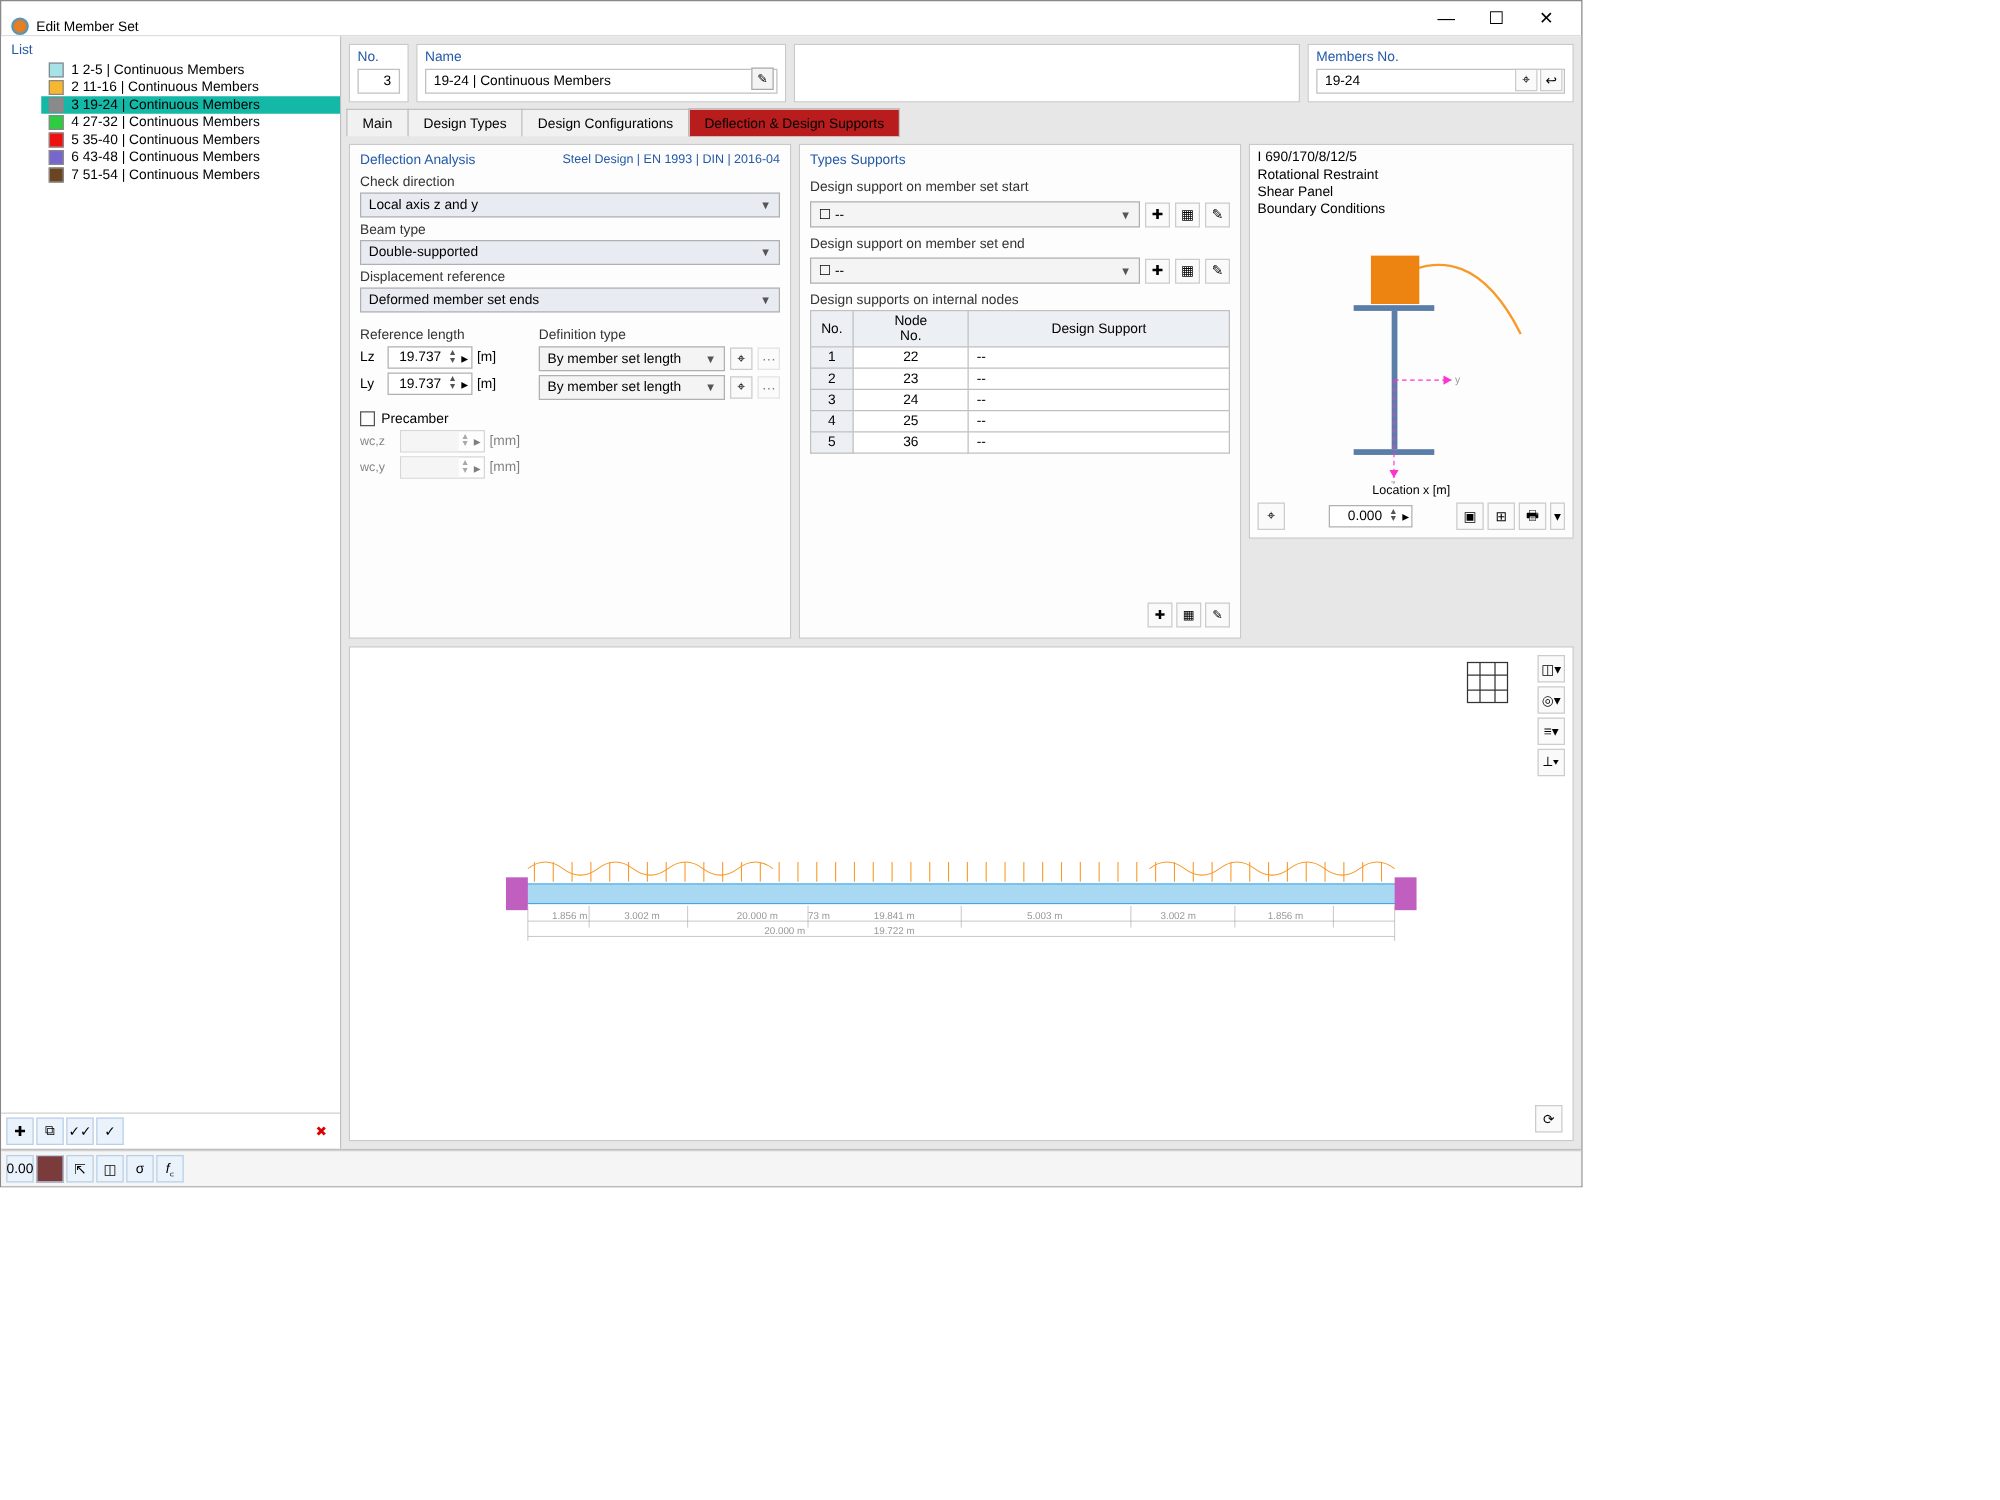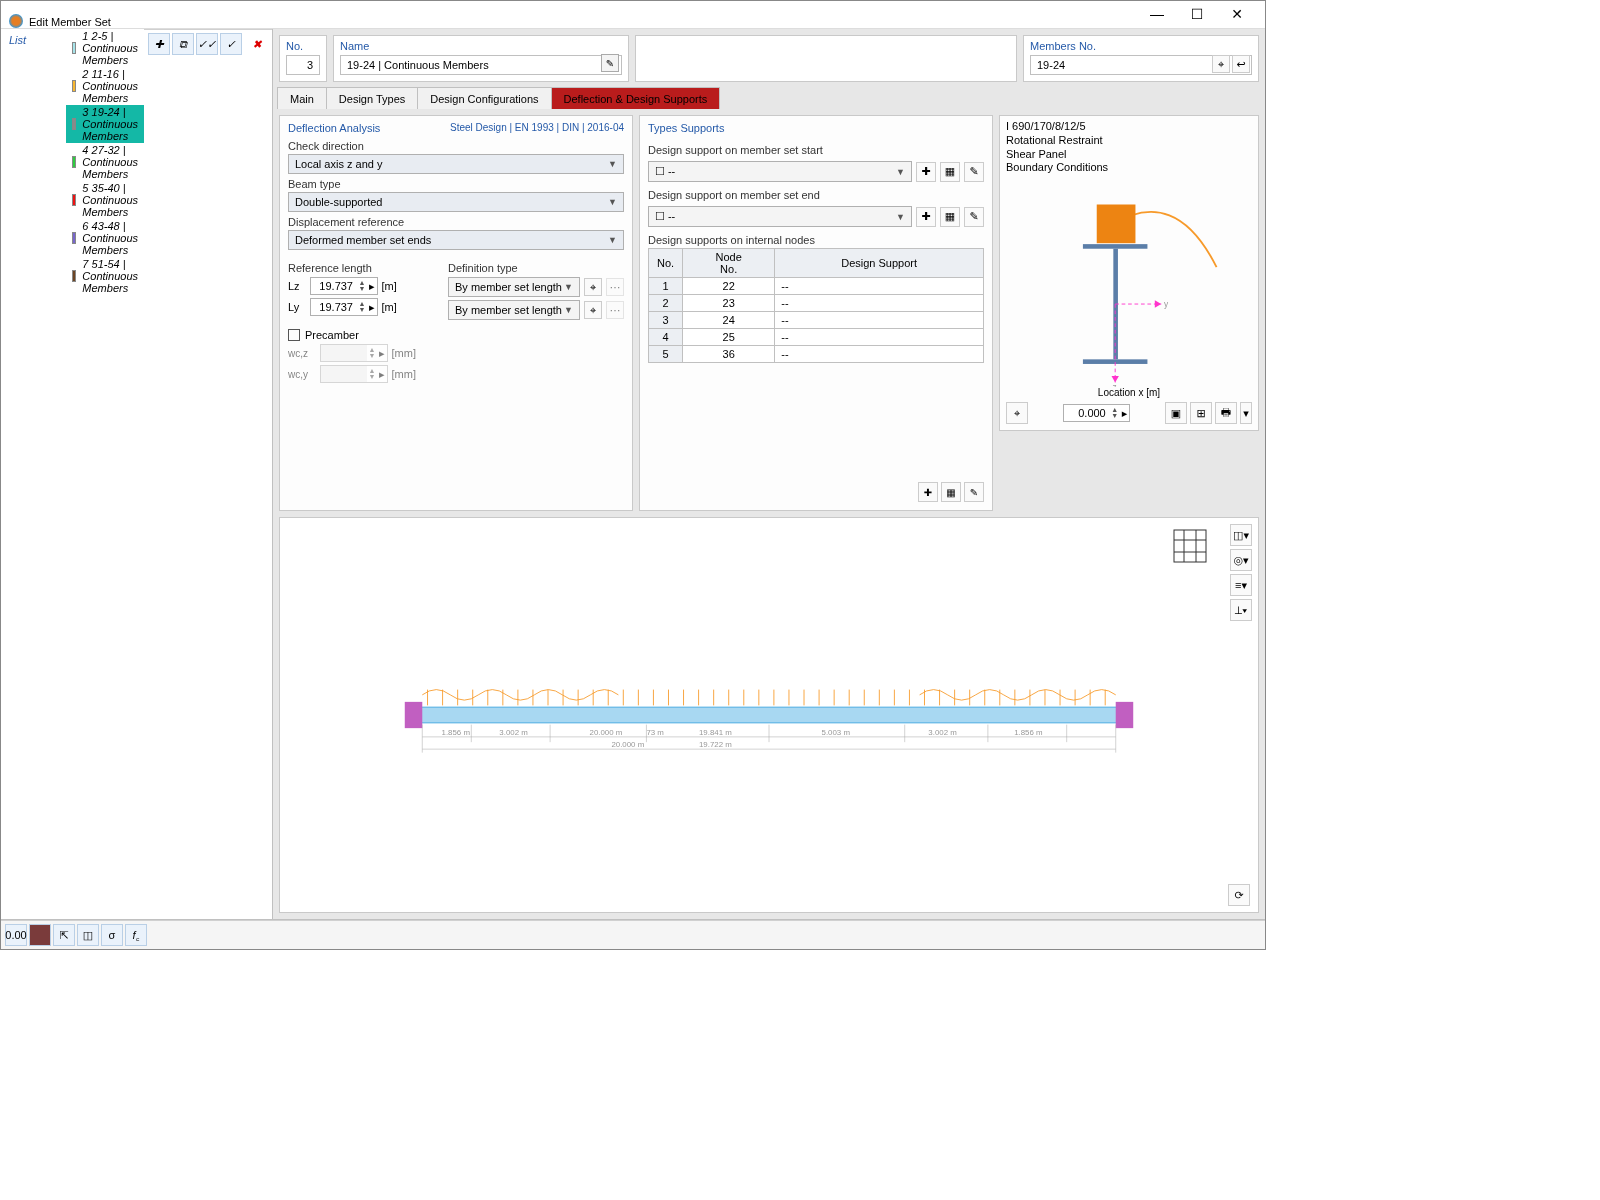--- a/index.html
+++ b/index.html
@@ -3,41 +3,41 @@
 <meta charset="utf-8">
 <style>
 * { box-sizing: border-box; font-family: "Segoe UI", Tahoma, sans-serif; font-size: 11px; }
 body { margin: 0; background: #fff; overflow: hidden; }
 .window { width: 1266px; height: 950px; border: 1px solid #888; display: flex; flex-direction: column; }
 .titlebar { height: 28px; display: flex; align-items: flex-end; padding: 0 8px; border-bottom: 1px solid #ddd; }
 .titlebar .icon { width: 14px; height: 14px; margin-right: 6px; background: radial-gradient(circle, #e67e22 40%, #3498db 70%); border-radius: 50%; }
 .titlebar .spacer { flex: 1; }
 .titlebar .winbtn { width: 40px; height: 28px; text-align: center; line-height: 28px; font-size: 14px; cursor: default; }
 .content { flex: 1; display: flex; background: #e7e7e7; }
-.left-panel { width: 272px; background: #fff; border-right: 1px solid #c0c0c0; display: flex; flex-direction: row; font-style: italic; }
+.left-panel { width: 272px; background: #fff; border-right: 1px solid #c0c0c0; display: flex; flex-direction: column; }
 .left-panel .hdr { color: #2459a8; padding: 5px 8px 3px; font-weight: 400; }
 .left-panel .list { flex: 1; overflow: auto; }
 .left-panel .item { display: flex; align-items: center; padding: 1px 6px; cursor: default; margin-left: 32px; }
 .left-panel .item.sel { background: #14b8a6; }
 .swatch { width: 12px; height: 12px; margin-right: 6px; border: 1px solid #888; }
 .left-panel .toolbar, .status-row .subbar { display: flex; padding: 3px 4px; gap: 2px; border-top: 1px solid #d0d0d0; }
 .iconbtn { width: 22px; height: 22px; background: #eaf2fb; border: 1px solid #b9cfe6; display: flex; align-items: center; justify-content: center; cursor: default; font-size: 11px; }
 .iconbtn.plain { background: #fafafa; border-color: #ccc; }
 .main-panel { flex: 1; display: flex; flex-direction: column; }
 .top-fields { display: flex; gap: 6px; padding: 6px; }
 .field-block { background: #fff; border: 1px solid #c9c9c9; padding: 4px 6px 6px; }
 .field-block .lbl { color: #2459a8; margin-bottom: 3px; }
 .field-block input { border: 1px solid #c0c0c0; padding: 3px 6px; width: 100%; }
 .no-block { width: 48px; }
 .no-block input { text-align: right; }
 .name-block { width: 296px; position: relative; }
 .name-block input { padding-right: 24px; }
 .name-block .edit-icn { position: absolute; right: 9px; bottom: 9px; width: 18px; height: 18px; border: 1px solid #aaa; background: #f4f4f4; display: flex; align-items: center; justify-content: center; font-size: 10px; }
 .spacer-block { flex: 1; background: #fff; border: 1px solid #c9c9c9; }
-.members-block { width: 236px; position: relative; }
+.members-block { width: 213px; position: relative; }
 .members-block .btns { position: absolute; right: 8px; bottom: 8px; display: flex; gap: 2px; }
 .tabstrip { display: flex; padding: 0 4px; margin-top: -1px; }
 .tab { padding: 5px 12px 4px; border: 1px solid #c0c0c0; background: #f1f1f1; border-bottom: none; margin-right: -1px; cursor: default; }
 .tab.active { background: #b91c1c; position: relative; z-index: 2; }
 .tab-body { flex: 1; display: flex; gap: 6px; padding: 6px; min-height: 0; }
 .col { display: flex; flex-direction: column; gap: 6px; }
 .card { background: #fdfdfd; border: 1px solid #c9c9c9; padding: 6px 8px 8px; }
 .card-hdr { display: flex; justify-content: space-between; color: #2459a8; margin-bottom: 6px; }
 .sublabel { color: #333; margin: 4px 0 2px; }
 .dd { border: 1px solid #b0b0b0; background: #e8ecf2; padding: 3px 6px; display: flex; justify-content: space-between; align-items: center; cursor: default; }
@@ -169,21 +169,21 @@
             <div class="dd">
                 <span>Double-supported</span>
                 <span class="arrow">▼</span>
               </div>
             <div class="sublabel">Displacement reference</div>
             <div class="dd">
                 <span>Deformed member set ends</span>
                 <span class="arrow">▼</span>
               </div>
 
-            <div style="display:flex;gap:20px;margin-top:8px">
+            <div style="display:flex;gap:3px;margin-top:8px">
               <div style="flex:0 0 140px">
                 <div class="sublabel">Reference length</div>
                 <div class="row-inline">
                   <span style="width:18px">Lz</span>
                   <div class="numfield">
                       <input value="19.737" style="">
                       <div class="spin">▲<br>▼</div>
                       <div style="padding:0 2px">▸</div>
                     </div>
                   <span>[m]</span>

